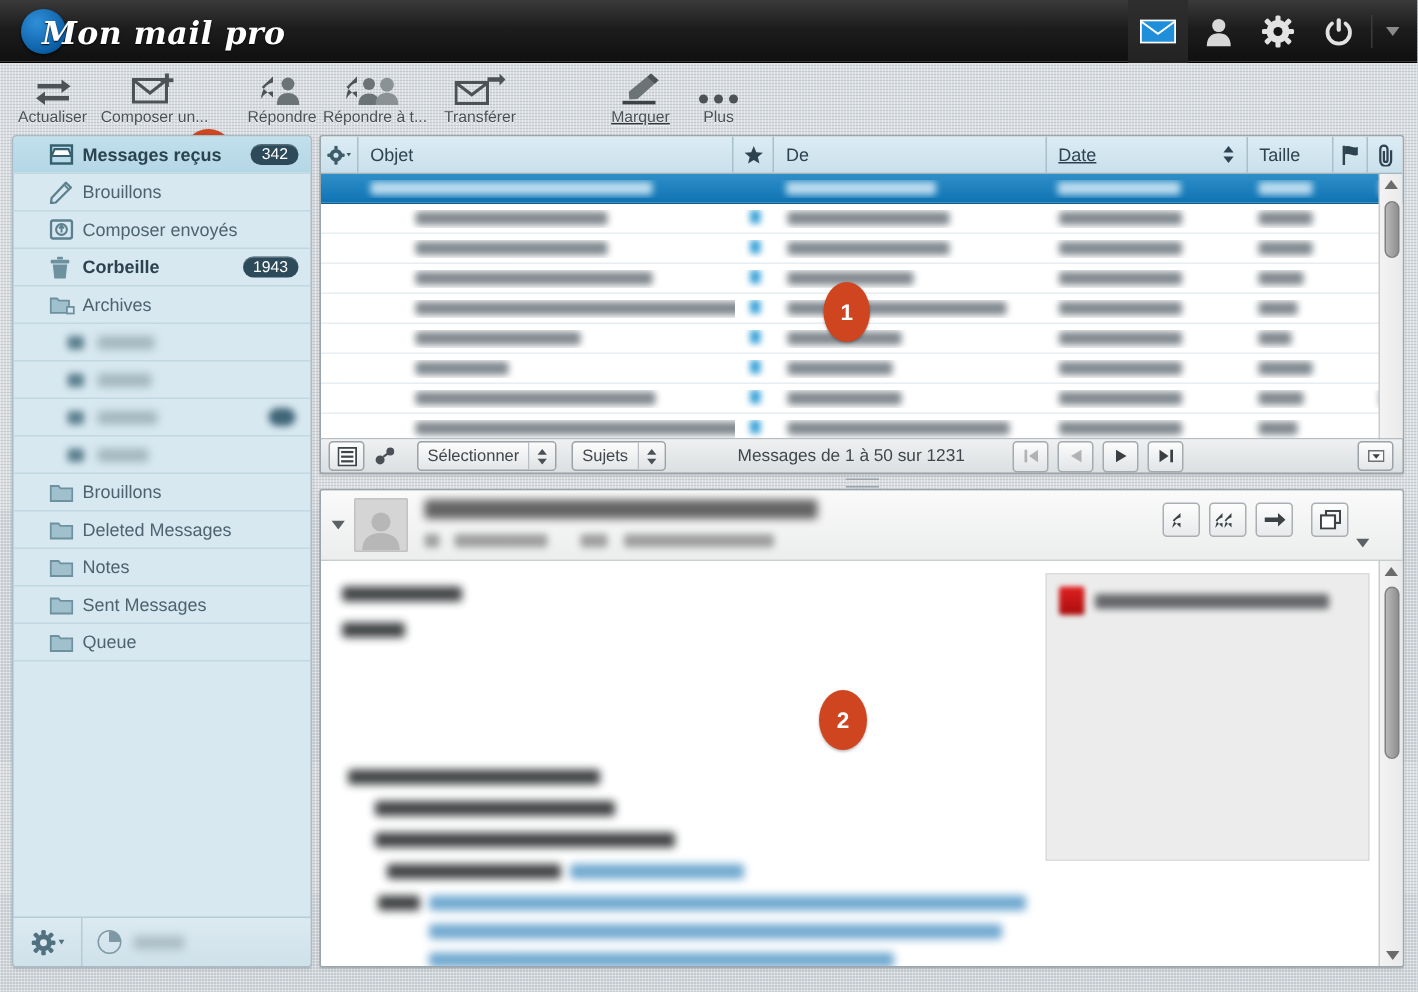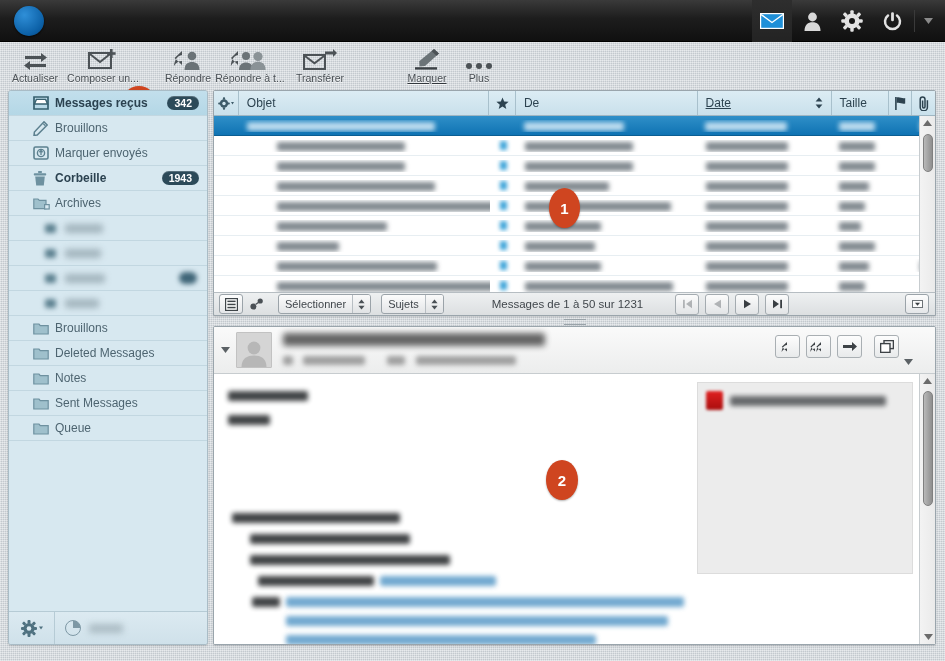--- a/index.html
+++ b/index.html
@@ -125,21 +125,21 @@
   }
   .folder.selected{
     background:linear-gradient(180deg,#c2dfec,#b4d7e6);
     font-weight:bold;color:#2b4250;
   }
   .folder.bold{font-weight:bold;color:#2b4250;}
   .folder .fi{width:22px;display:flex;align-items:center;justify-content:flex-start;}
   .folder .fl{flex:1;}
   .count{
     background:#2c4a59;color:#fff;border-radius:9px;
-    font-size:10.5px;font-weight:bold;padding:1px 7px;margin-right:8px;
+    font-size:10.5px;font-weight:normal;padding:1px 7px;margin-right:8px;
     box-shadow:inset 0 1px 0 rgba(255,255,255,.2);
   }
   .sub{padding-left:36px;}
   .blur-txt{
     filter:blur(3px);
     background:#97a9b2;border-radius:2px;display:inline-block;height:9px;
     opacity:.8;
   }
   .blur-ico{filter:blur(2.5px);width:11px;height:9px;background:#5c808f;border-radius:2px;display:inline-block;}
   .blur-badge{filter:blur(2.6px);width:18px;height:12px;border-radius:7px;background:#3f6577;display:inline-block;margin-right:10px;}
@@ -294,20 +294,21 @@
   svg{display:block;}
 </style>
 </head>
 <body>
 
 <div class="app">
 
   <div class="topbar">
     <div class="logo-wrap">
       <div class="logo-circle"></div>
+      <div class="logo-text">Mon mail pro</div>
     </div>
     <div class="topbar-icons">
       <div class="tb-ico active">
         <svg width="24" height="16" viewBox="0 0 24 16">
             <rect x="0.5" y="0.5" width="23" height="15" fill="#1e8fd8" stroke="#fff" stroke-width="1.4"></rect>
             <path d="M1 1.5 L12 9.5 L23 1.5" fill="none" stroke="#fff" stroke-width="1.4"></path>
           </svg>
       </div>
       <div class="tb-ico">
         <svg width="19" height="20" viewBox="0 0 19 20">
@@ -509,21 +510,21 @@
     </div>
 
     <div class="folder">
       <span class="fi">
         <svg width="16" height="14" viewBox="0 0 16 14">
             <rect x="1" y="1" width="14" height="12" rx="1.5" fill="none" stroke="#5c808f" stroke-width="1.6"></rect>
             <circle cx="8" cy="7" r="3.6" fill="none" stroke="#5c808f" stroke-width="1.4"></circle>
             <path d="M8 9 L8 4.6 M6.4 6.2 L8 4.4 L9.6 6.2" stroke="#5c808f" stroke-width="1.3" fill="none"></path>
           </svg>
       </span>
-      <span class="fl">Marquer envoyés</span>
+      <span class="fl">Composer envoyés</span>
     </div>
 
     <div class="folder bold">
       <span class="fi">
         <svg width="14" height="15" viewBox="0 0 14 15">
             <g fill="#6e91a0">
               <rect x="5" y="0" width="4" height="2" rx="0.8"></rect>
               <rect x="0.8" y="2.2" width="12.4" height="2.4" rx="0.8"></rect>
               <path d="M2.2 5.4 L11.8 5.4 L10.8 14.6 L3.2 14.6 Z"></path>
             </g>

